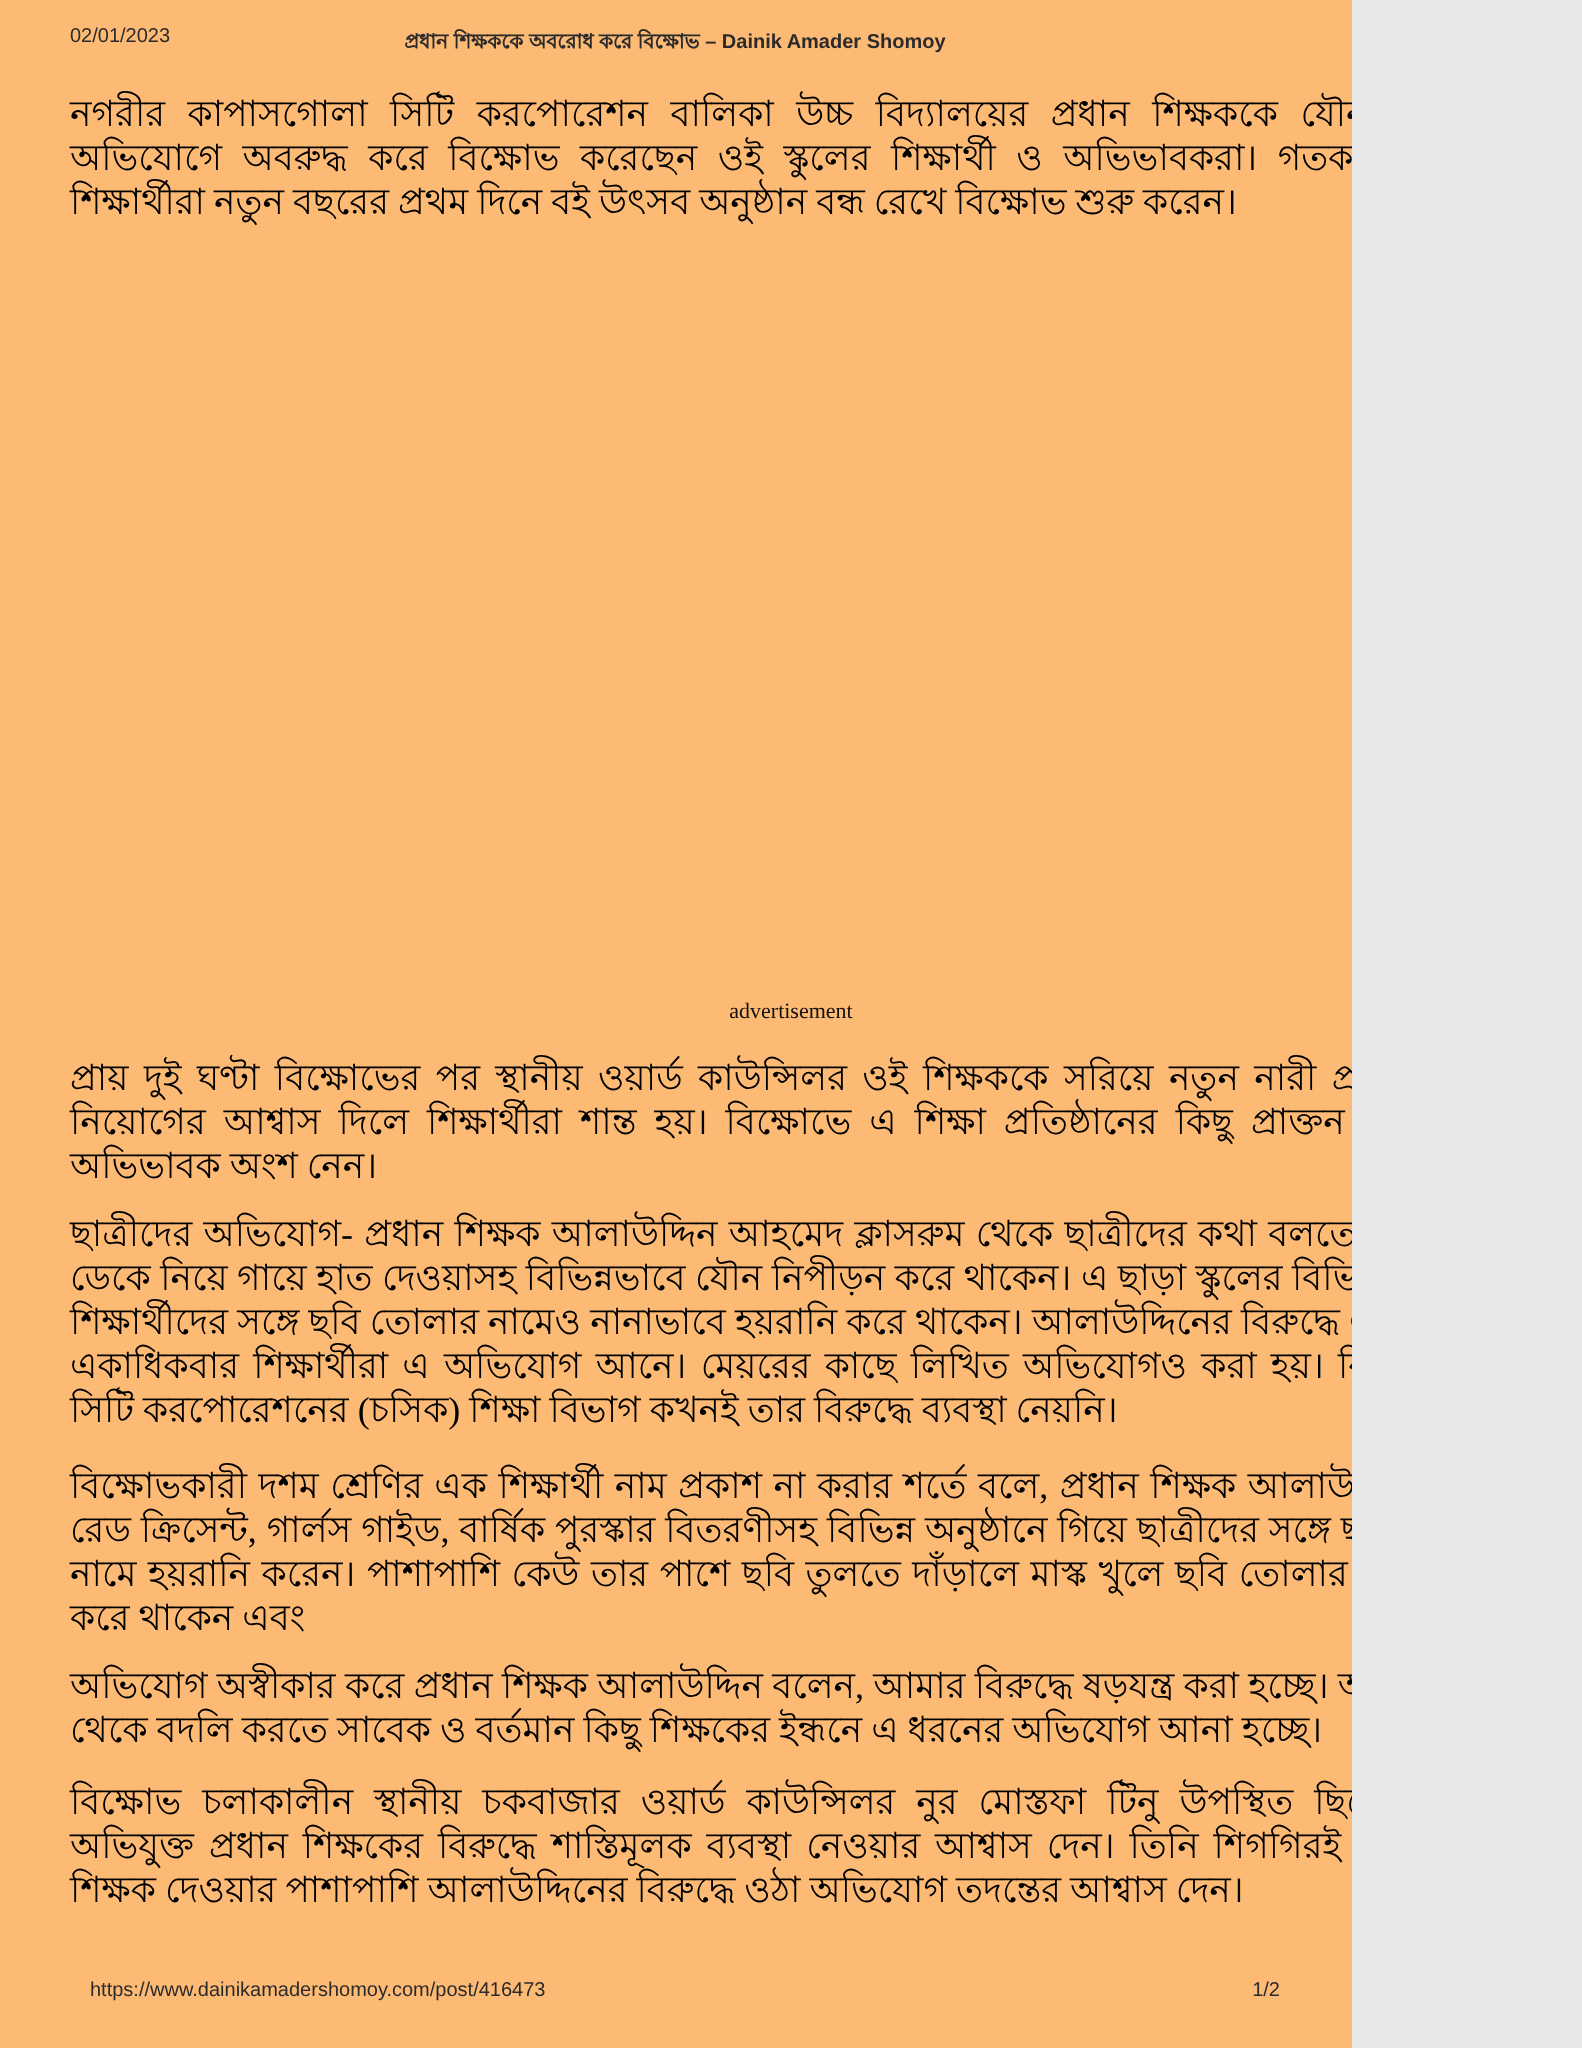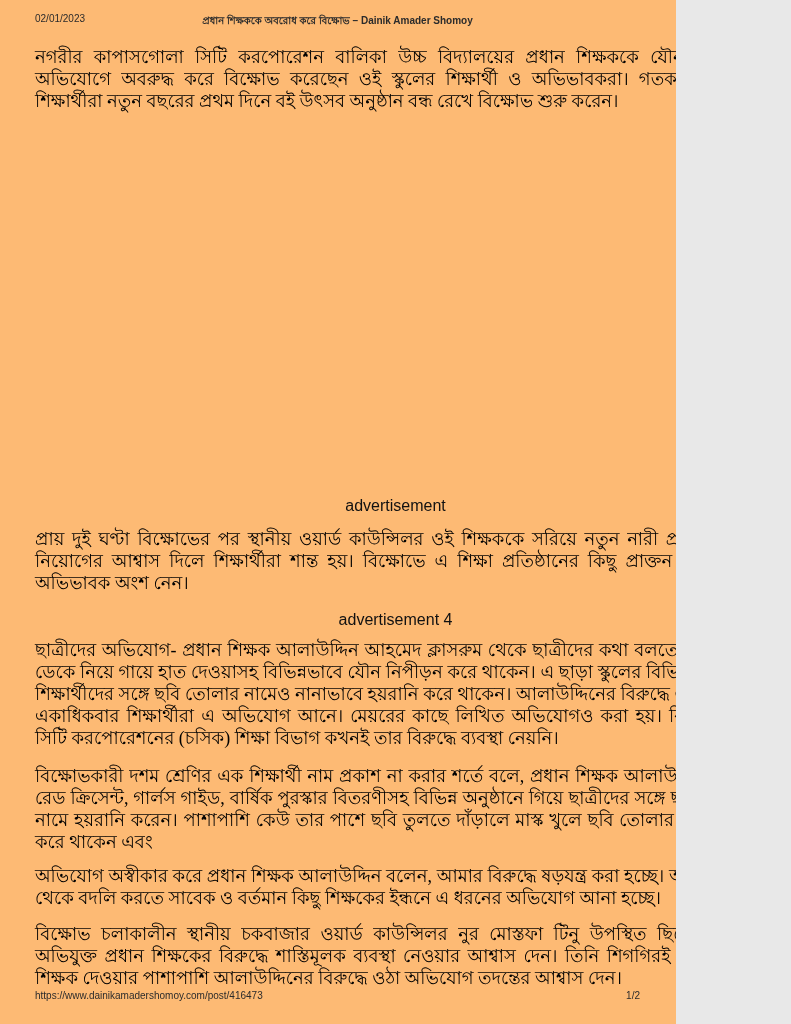--- a/index.html
+++ b/index.html
@@ -18,21 +18,21 @@
     top: 13px; left: 35px; right: 36px;
     height: 14px;
     font-family: "Liberation Sans", "DejaVu Sans", sans-serif;
     font-size: 10px;
     color: #2b2b2b;
   }
   .ph-date { position: absolute; left: 0; top: 0; white-space: nowrap; }
   .ph-title { position: absolute; left: 0; right: 0; top: 0; text-align: center; white-space: nowrap; font-weight: bold; }
   .print-footer {
     position: absolute;
-    left: 35px; right: 36px; top: 990px;
+    left: 45px; right: 36px; top: 990px;
     height: 14px;
     font-family: "Liberation Sans", "DejaVu Sans", sans-serif;
     font-size: 10px;
     color: #2b2b2b;
   }
   .pf-url { position: absolute; left: 0; top: 0; white-space: nowrap; }
   .pf-page { position: absolute; right: 0; top: 0; white-space: nowrap; }
   
   .content {
     position: absolute;
@@ -41,24 +41,24 @@
   .para {
     margin: 0;
     font-size: 18px;
     line-height: 22px;
     text-align: justify;
     color: #000000;
   }
   .image-gap { height: 387px; }           
   .ad-label {
     text-align: center;
-    font-size: 16px;
+    font-size: 11px;
     line-height: 14px;
     color: #111111;
-    font-family: Liberation Sans, sans-serif;
+    font-family: Liberation Serif, serif;
   }
   .mt-ad1  { margin-top: 0; }
   .mt-p2   { margin-top: 15px; }
   .mt-ad2  { margin-top: 19px; }
   .mt-p3   { margin-top: 12px; }
   .mt-p4   { margin-top: 16px; }
   .mt-p5   { margin-top: 14px; }
   .mt-p6   { margin-top: 12px; }
   .mt-p7   { margin-top: 14px; }
 </style>
@@ -74,21 +74,20 @@
 
   <div class="content">
     <p class="para">নগরীর কাপাসগোলা সিটি করপোরেশন বালিকা উচ্চ বিদ্যালয়ের প্রধান শিক্ষককে যৌন হয়রানির অভিযোগে অবরুদ্ধ করে বিক্ষোভ করেছেন ওই স্কুলের শিক্ষার্থী ও অভিভাবকরা। গতকাল সকালে শিক্ষার্থীরা নতুন বছরের প্রথম দিনে বই উৎসব অনুষ্ঠান বন্ধ রেখে বিক্ষোভ শুরু করেন।</p>
 
     <div class="image-gap"></div>
 
     <div class="ad-label mt-ad1">advertisement</div>
 
     <p class="para mt-p2">প্রায় দুই ঘণ্টা বিক্ষোভের পর স্থানীয় ওয়ার্ড কাউন্সিলর ওই শিক্ষককে সরিয়ে নতুন নারী প্রধান শিক্ষক নিয়োগের আশ্বাস দিলে শিক্ষার্থীরা শান্ত হয়। বিক্ষোভে এ শিক্ষা প্রতিষ্ঠানের কিছু প্রাক্তন শিক্ষার্থী ও অভিভাবক অংশ নেন।</p>
 
-    <div class="ad-label mt-ad2">advertisement 4</div>
 
     <p class="para mt-p3">ছাত্রীদের অভিযোগ- প্রধান শিক্ষক আলাউদ্দিন আহমেদ ক্লাসরুম থেকে ছাত্রীদের কথা বলতে নিজ কক্ষে ডেকে নিয়ে গায়ে হাত দেওয়াসহ বিভিন্নভাবে যৌন নিপীড়ন করে থাকেন। এ ছাড়া স্কুলের বিভিন্ন অনুষ্ঠানে শিক্ষার্থীদের সঙ্গে ছবি তোলার নামেও নানাভাবে হয়রানি করে থাকেন। আলাউদ্দিনের বিরুদ্ধে এর আগেও একাধিকবার শিক্ষার্থীরা এ অভিযোগ আনে। মেয়রের কাছে লিখিত অভিযোগও করা হয়। কিন্তু চট্টগ্রাম সিটি করপোরেশনের (চসিক) শিক্ষা বিভাগ কখনই তার বিরুদ্ধে ব্যবস্থা নেয়নি।</p>
     <p class="para mt-p4">বিক্ষোভকারী দশম শ্রেণির এক শিক্ষার্থী নাম প্রকাশ না করার শর্তে বলে, প্রধান শিক্ষক আলাউদ্দিন স্কুলের রেড ক্রিসেন্ট, গার্লস গাইড, বার্ষিক পুরস্কার বিতরণীসহ বিভিন্ন অনুষ্ঠানে গিয়ে ছাত্রীদের সঙ্গে ছবি তোলার নামে হয়রানি করেন। পাশাপাশি কেউ তার পাশে ছবি তুলতে দাঁড়ালে মাস্ক খুলে ছবি তোলার জন্য জোর করে থাকেন এবং</p>
     <p class="para mt-p6">অভিযোগ অস্বীকার করে প্রধান শিক্ষক আলাউদ্দিন বলেন, আমার বিরুদ্ধে ষড়যন্ত্র করা হচ্ছে। আমাকে স্কুল থেকে বদলি করতে সাবেক ও বর্তমান কিছু শিক্ষকের ইন্ধনে এ ধরনের অভিযোগ আনা হচ্ছে।</p>
     <p class="para mt-p7">বিক্ষোভ চলাকালীন স্থানীয় চকবাজার ওয়ার্ড কাউন্সিলর নুর মোস্তফা টিনু উপস্থিত ছিলেন। তিনি অভিযুক্ত প্রধান শিক্ষকের বিরুদ্ধে শাস্তিমূলক ব্যবস্থা নেওয়ার আশ্বাস দেন। তিনি শিগগিরই নারী প্রধান শিক্ষক দেওয়ার পাশাপাশি আলাউদ্দিনের বিরুদ্ধে ওঠা অভিযোগ তদন্তের আশ্বাস দেন।</p>
   </div>
 
   <div class="print-footer">
     <span class="pf-url">https://www.dainikamadershomoy.com/post/416473</span>
     <span class="pf-page">1/2</span>

